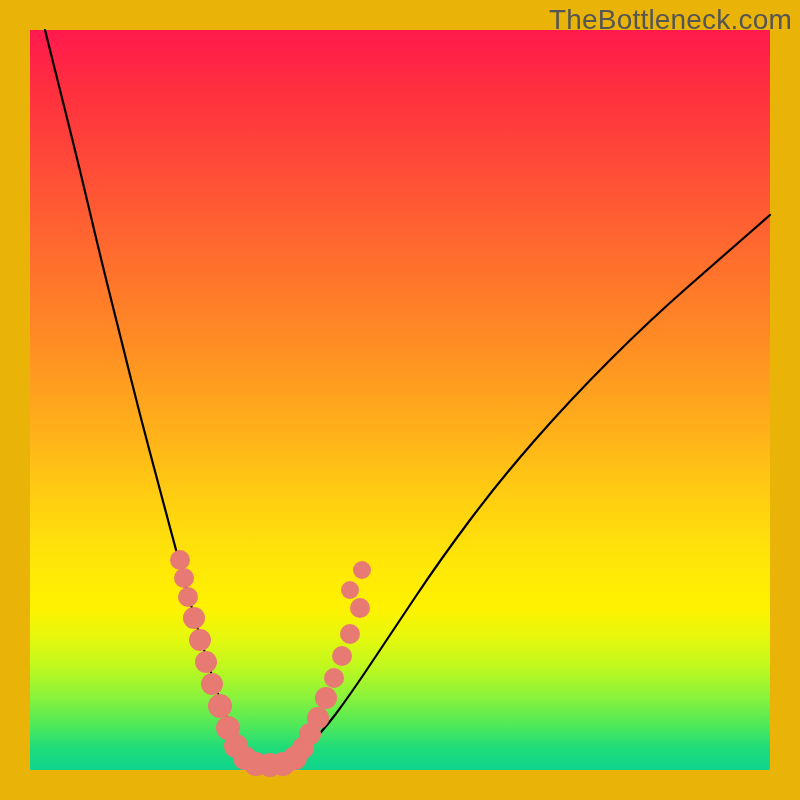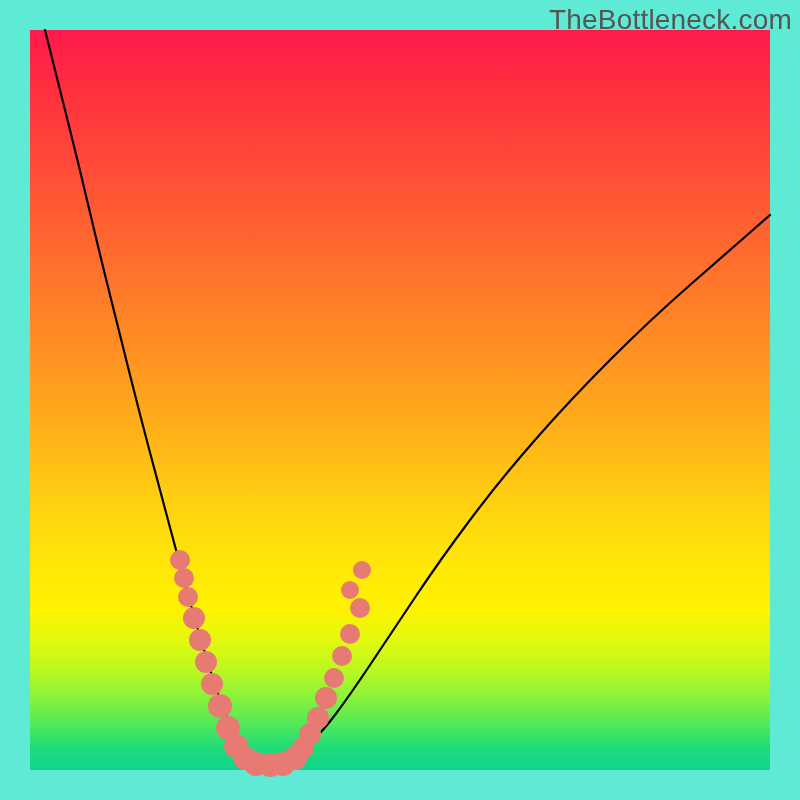--- a/index.html
+++ b/index.html
@@ -9,21 +9,21 @@
     height: 800px;
     overflow: hidden;
     background: #000;
     font-family: Arial, Helvetica, sans-serif;
   }
   .frame {
     position: absolute;
     top: 0; left: 0;
     width: 800px;
     height: 800px;
-    background: #5eead4;
+    background: #eab308;
   }
   .plot {
     position: absolute;
     top: 30px;
     left: 30px;
     width: 740px;
     height: 740px;
     
     background: linear-gradient(to bottom,
       #ff1a4d 0%,

